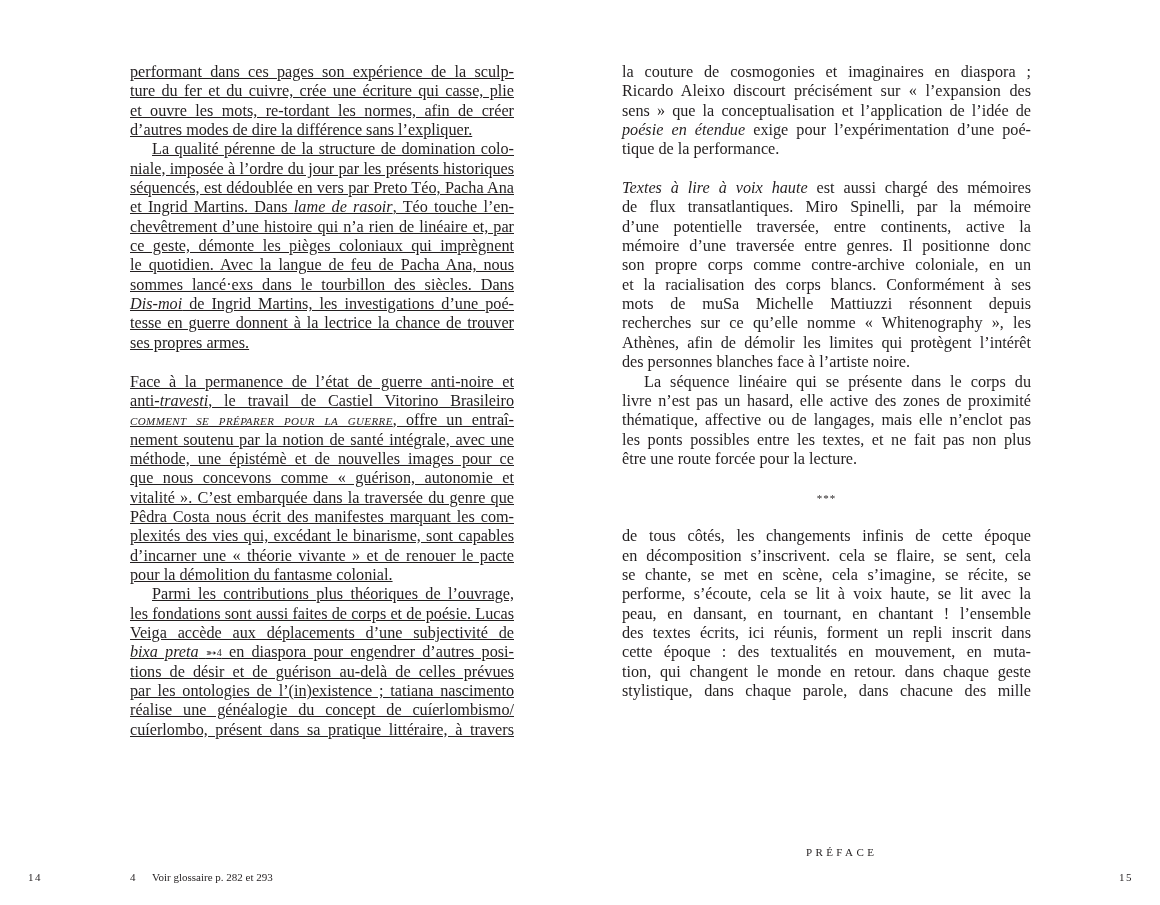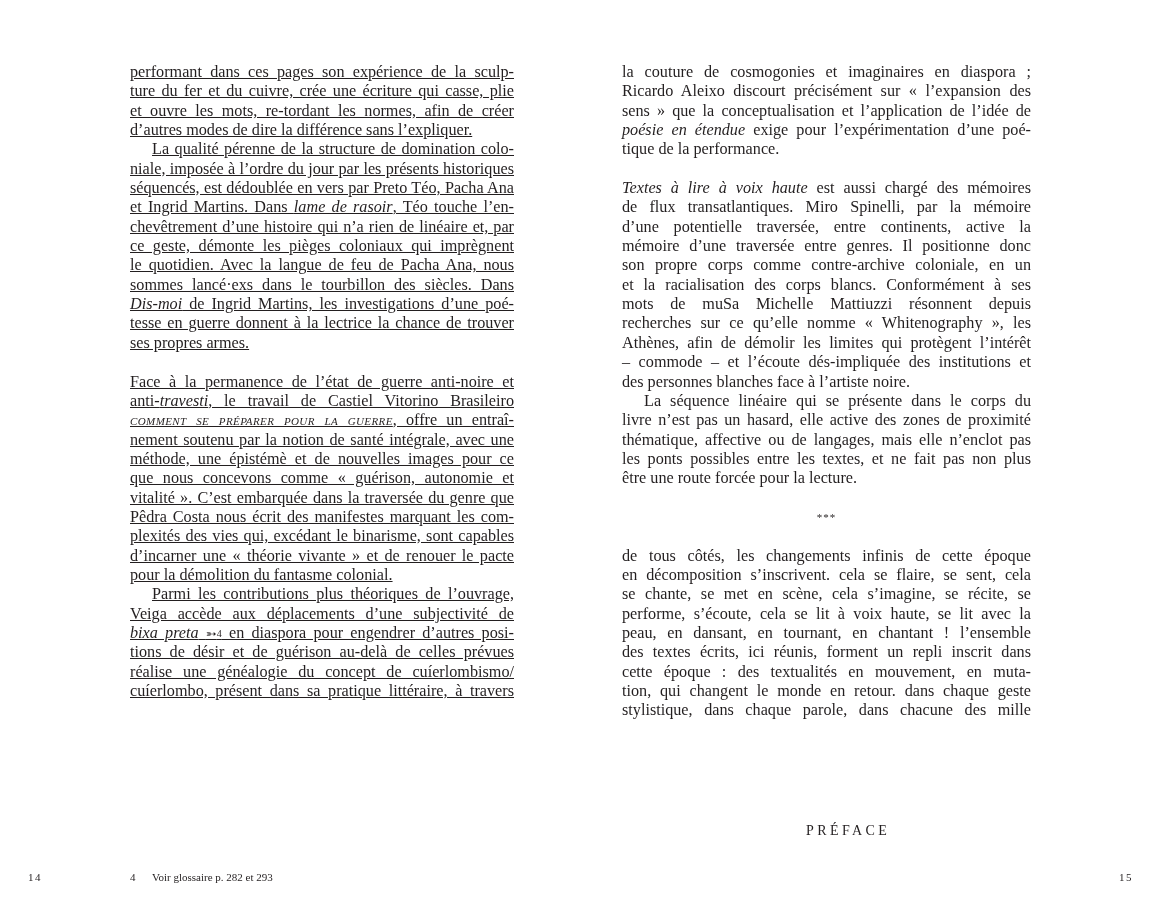--- a/index.html
+++ b/index.html
@@ -18,21 +18,21 @@
   .line.last { text-align-last: left; }
   .line.indent { padding-left: 22px; }
   .gap { display: block; height: 19.35px; }
   .center { text-align: center !important; text-align-last: center !important; font-size: 11px; letter-spacing: 1px; }
   i { font-style: italic; margin-top: 40px; }
   .sc { font-style: italic; font-variant: small-caps; letter-spacing: 0.4px; }
   .folio { position: absolute; top: 871px; font-size: 11px; letter-spacing: 1.5px; }
   .footnote { position: absolute; top: 871px; font-size: 11px; }
   .fn-num { position: absolute; left: 130px; }
   .fn-text { position: absolute; left: 152px; white-space: nowrap; }
-  .running-head { position: absolute; top: 823px; left: 226px; font-size: 14px; letter-spacing: 3.4px; }
+  .running-head { position: absolute; top: 846px; left: 226px; font-size: 11px; letter-spacing: 3.4px; }
   .glyph { font-size: 13px; }
   sup { font-size: 10px; vertical-align: 1px; }
 </style>
 </head>
 <body>
 
 <div class="page page-left">
   <div class="text-block">
     <span class="line">performant dans ces pages son expérience de la sculp-</span>
     <span class="line">ture du fer et du cuivre, crée une écriture qui casse, plie</span>
@@ -55,23 +55,25 @@
     <span class="line"><span class="sc">comment se préparer pour la guerre</span><span>, offre un entraî-</span></span>
     <span class="line">nement soutenu par la notion de santé intégrale, avec une</span>
     <span class="line">méthode, une épistémè et de nouvelles images pour ce</span>
     <span class="line">que nous concevons comme « guérison, autonomie et</span>
     <span class="line">vitalité ». C’est embarquée dans la traversée du genre que</span>
     <span class="line">Pêdra Costa nous écrit des manifestes marquant les com-</span>
     <span class="line">plexités des vies qui, excédant le binarisme, sont capables</span>
     <span class="line">d’incarner une « théorie vivante » et de renouer le pacte</span>
     <span class="line last">pour la démolition du fantasme colonial.</span>
     <span class="line indent">Parmi les contributions plus théoriques de l’ouvrage,</span>
+    <span class="line">les fondations sont aussi faites de corps et de poésie. Lucas</span>
     <span class="line">Veiga accède aux déplacements d’une subjectivité de</span>
     <span class="line"><i>bixa preta</i> <span class="glyph">➳</span><sup>4</sup><span> en diaspora pour engendrer d’autres posi-</span></span>
     <span class="line">tions de désir et de guérison au-delà de celles prévues</span>
+    <span class="line">par les ontologies de l’(in)existence ; tatiana nascimento</span>
     <span class="line">réalise une généalogie du concept de cuíerlombismo/</span>
     <span class="line">cuíerlombo, présent dans sa pratique littéraire, à travers</span>
   </div>
 
   <span class="folio" style="left:28px;">14</span>
   <div class="footnote">
     <span class="fn-num">4</span>
     <span class="fn-text">Voir glossaire p. 282 et 293</span>
   </div>
 </div>
@@ -86,21 +88,20 @@
     <span class="gap"></span>
     <span class="line"><i>Textes à lire à voix haute</i><span> est aussi chargé des mémoires</span></span>
     <span class="line">de flux transatlantiques. Miro Spinelli, par la mémoire</span>
     <span class="line">d’une potentielle traversée, entre continents, active la</span>
     <span class="line">mémoire d’une traversée entre genres. Il positionne donc</span>
     <span class="line">son propre corps comme contre-archive coloniale, en un</span>
     <span class="line">et la racialisation des corps blancs. Conformément à ses</span>
     <span class="line">mots de muSa Michelle Mattiuzzi résonnent depuis</span>
     <span class="line">recherches sur ce qu’elle nomme « Whitenography », les</span>
     <span class="line">Athènes, afin de démolir les limites qui protègent l’intérêt</span>
-    <span class="line">– commode – et l’écoute dés-impliquée des institutions et</span>
     <span class="line last">des personnes blanches face à l’artiste noire.</span>
     <span class="line indent">La séquence linéaire qui se présente dans le corps du</span>
     <span class="line">livre n’est pas un hasard, elle active des zones de proximité</span>
     <span class="line">thématique, affective ou de langages, mais elle n’enclot pas</span>
     <span class="line">les ponts possibles entre les textes, et ne fait pas non plus</span>
     <span class="line last">être une route forcée pour la lecture.</span>
     <span class="gap"></span>
     <span class="line center">***</span>
     <span class="gap"></span>
     <span class="line">de tous côtés, les changements infinis de cette époque</span>

